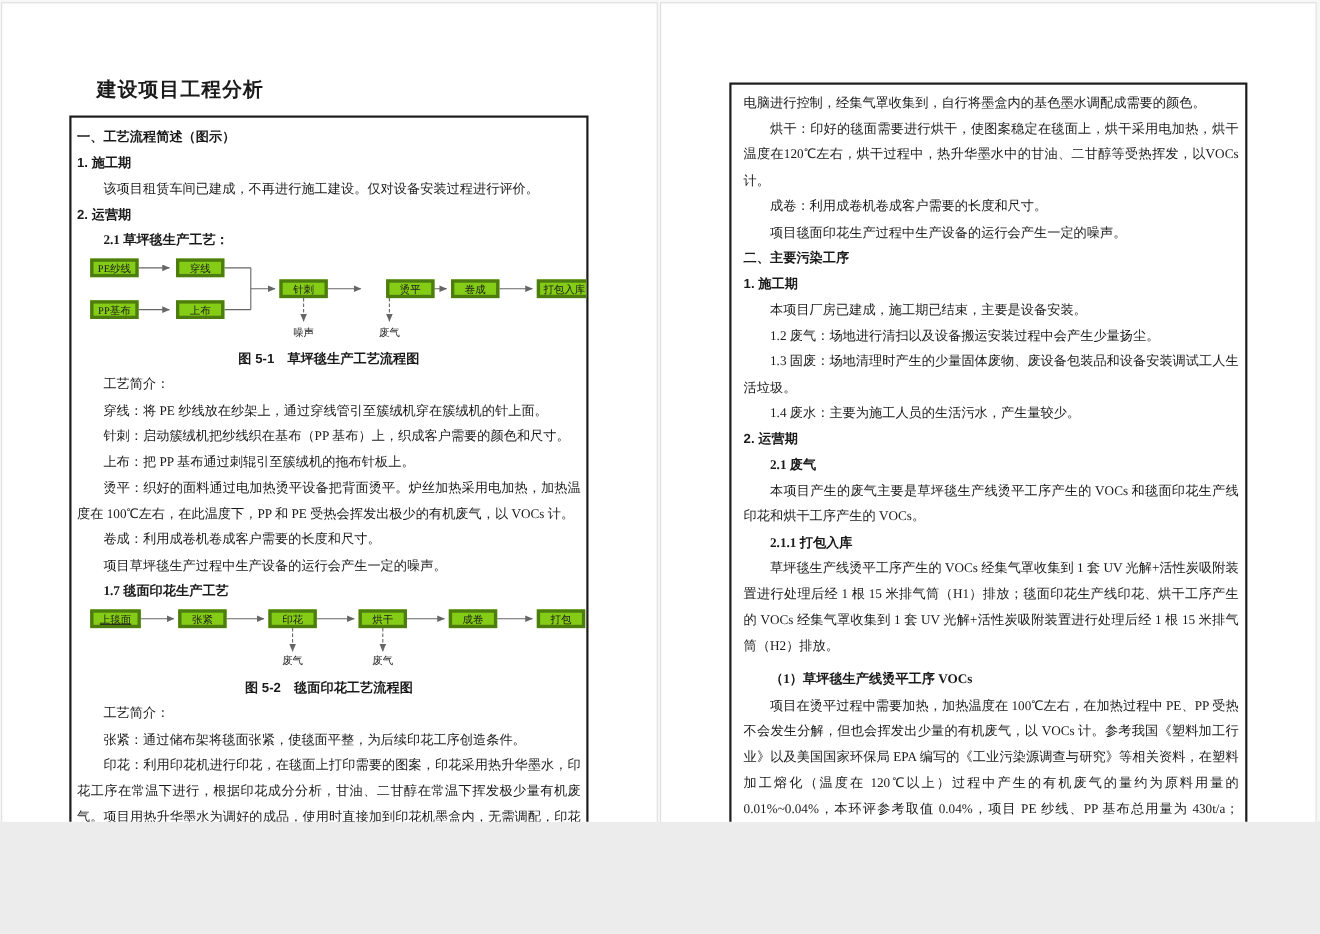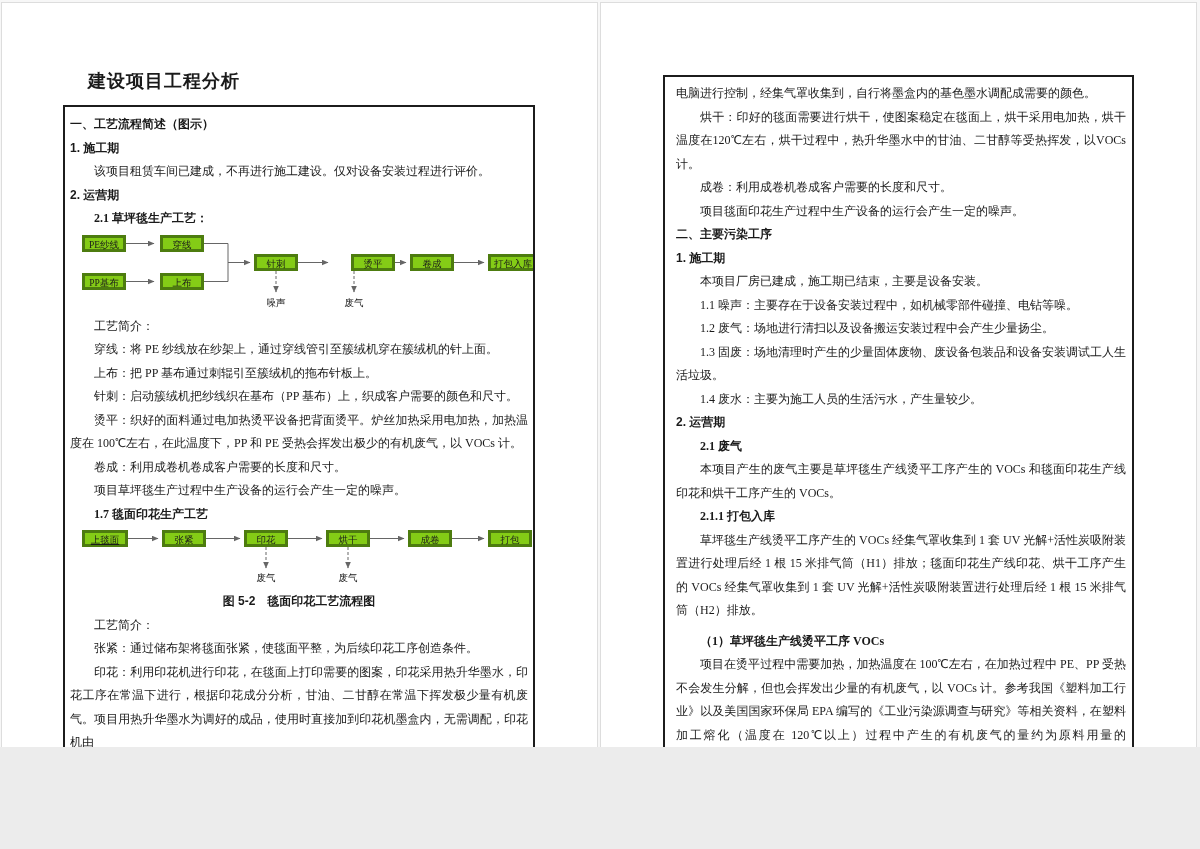--- a/index.html
+++ b/index.html
@@ -92,24 +92,25 @@
         <div class="fnode" style="left:12px;top:38px;width:44px;">PP基布</div>
         <div class="fnode" style="left:90px;top:38px;width:44px;">上布</div>
         <div class="fnode" style="left:184px;top:19px;width:44px;">针刺</div>
         <div class="fnode" style="left:260px;top:19px;width:44px;margin-left:21px;">烫平</div>
         <div class="fnode" style="left:340px;top:19px;width:44px;">卷成</div>
         <div class="fnode" style="left:418px;top:19px;width:50px;">打包入库</div>
         <div class="femit" style="left:184px;top:62px;">噪声</div>
         <div class="femit" style="left:262px;top:62px;">废气</div>
       </div>
 
+      <p class="cap">图 5-1　草坪毯生产工艺流程图</p>
       <p class="ind">工艺简介：</p>
       <p class="ind">穿线：将 PE 纱线放在纱架上，通过穿线管引至簇绒机穿在簇绒机的针上面。</p>
+      <p class="ind">针刺：启动簇绒机把纱线织在基布（PP 基布）上，织成客户需要的颜色和尺寸。</p>
       <p class="ind">上布：把 PP 基布通过刺辊引至簇绒机的拖布针板上。</p>
-      <p class="ind">针刺：启动簇绒机把纱线织在基布（PP 基布）上，织成客户需要的颜色和尺寸。</p>
       <p class="ind jus">烫平：织好的面料通过电加热烫平设备把背面烫平。炉丝加热采用电加热，加热温度在 100℃左右，在此温度下，PP 和 PE 受热会挥发出极少的有机废气，以 VOCs 计。</p>
       <p class="ind">卷成：利用成卷机卷成客户需要的长度和尺寸。</p>
       <p class="ind">项目草坪毯生产过程中生产设备的运行会产生一定的噪声。</p>
       <p class="h ind">1.7 毯面印花生产工艺</p>
 
       <div class="fc" id="fc2">
         <svg width="470" height="58">
           <defs>
             <marker id="arr2" markerWidth="8" markerHeight="8" refX="6.5" refY="3" orient="auto">
               <path d="M0,0 L7,3 L0,6 z" fill="#666"></path>
@@ -146,21 +147,20 @@
 
   <div class="page" id="pageR">
     <div class="docbox" id="boxR">
       <p class="jus">电脑进行控制，经集气罩收集到，自行将墨盒内的基色墨水调配成需要的颜色。</p>
       <p class="ind jus">烘干：印好的毯面需要进行烘干，使图案稳定在毯面上，烘干采用电加热，烘干温度在120℃左右，烘干过程中，热升华墨水中的甘油、二甘醇等受热挥发，以VOCs计。</p>
       <p class="ind">成卷：利用成卷机卷成客户需要的长度和尺寸。</p>
       <p class="ind">项目毯面印花生产过程中生产设备的运行会产生一定的噪声。</p>
       <p class="h">二、主要污染工序</p>
       <p class="h">1. 施工期</p>
       <p class="ind">本项目厂房已建成，施工期已结束，主要是设备安装。</p>
-      <p class="ind">1.1 噪声：主要存在于设备安装过程中，如机械零部件碰撞、电钻等噪。</p>
       <p class="ind">1.2 废气：场地进行清扫以及设备搬运安装过程中会产生少量扬尘。</p>
       <p class="ind jus">1.3 固废：场地清理时产生的少量固体废物、废设备包装品和设备安装调试工人生活垃圾。</p>
       <p class="ind">1.4 废水：主要为施工人员的生活污水，产生量较少。</p>
       <p class="h">2. 运营期</p>
       <p class="h ind">2.1 废气</p>
       <p class="ind jus">本项目产生的废气主要是草坪毯生产线烫平工序产生的 VOCs 和毯面印花生产线印花和烘干工序产生的 VOCs。</p>
       <p class="h ind">2.1.1 打包入库</p>
       <p class="ind jus">草坪毯生产线烫平工序产生的 VOCs 经集气罩收集到 1 套 UV 光解+活性炭吸附装置进行处理后经 1 根 15 米排气筒（H1）排放；毯面印花生产线印花、烘干工序产生的 VOCs 经集气罩收集到 1 套 UV 光解+活性炭吸附装置进行处理后经 1 根 15 米排气筒（H2）排放。</p>
       <p class="h ind sp-top">（1）草坪毯生产线烫平工序 VOCs</p>
       <p class="ind jus">项目在烫平过程中需要加热，加热温度在 100℃左右，在加热过程中 PE、PP 受热不会发生分解，但也会挥发出少量的有机废气，以 VOCs 计。参考我国《塑料加工行业》以及美国国家环保局 EPA 编写的《工业污染源调查与研究》等相关资料，在塑料加工熔化（温度在 120℃以上）过程中产生的有机废气的量约为原料用量的 0.01%~0.04%，本环评参考取值 0.04%，项目 PE 纱线、PP 基布总用量为 430t/a；VOCs 产生量为 0.172t/a，集气罩的收集效率按照 90%计算，则项目无组织 VOCs 产生量为 0.0172t/a，有组织 VOCs</p>

